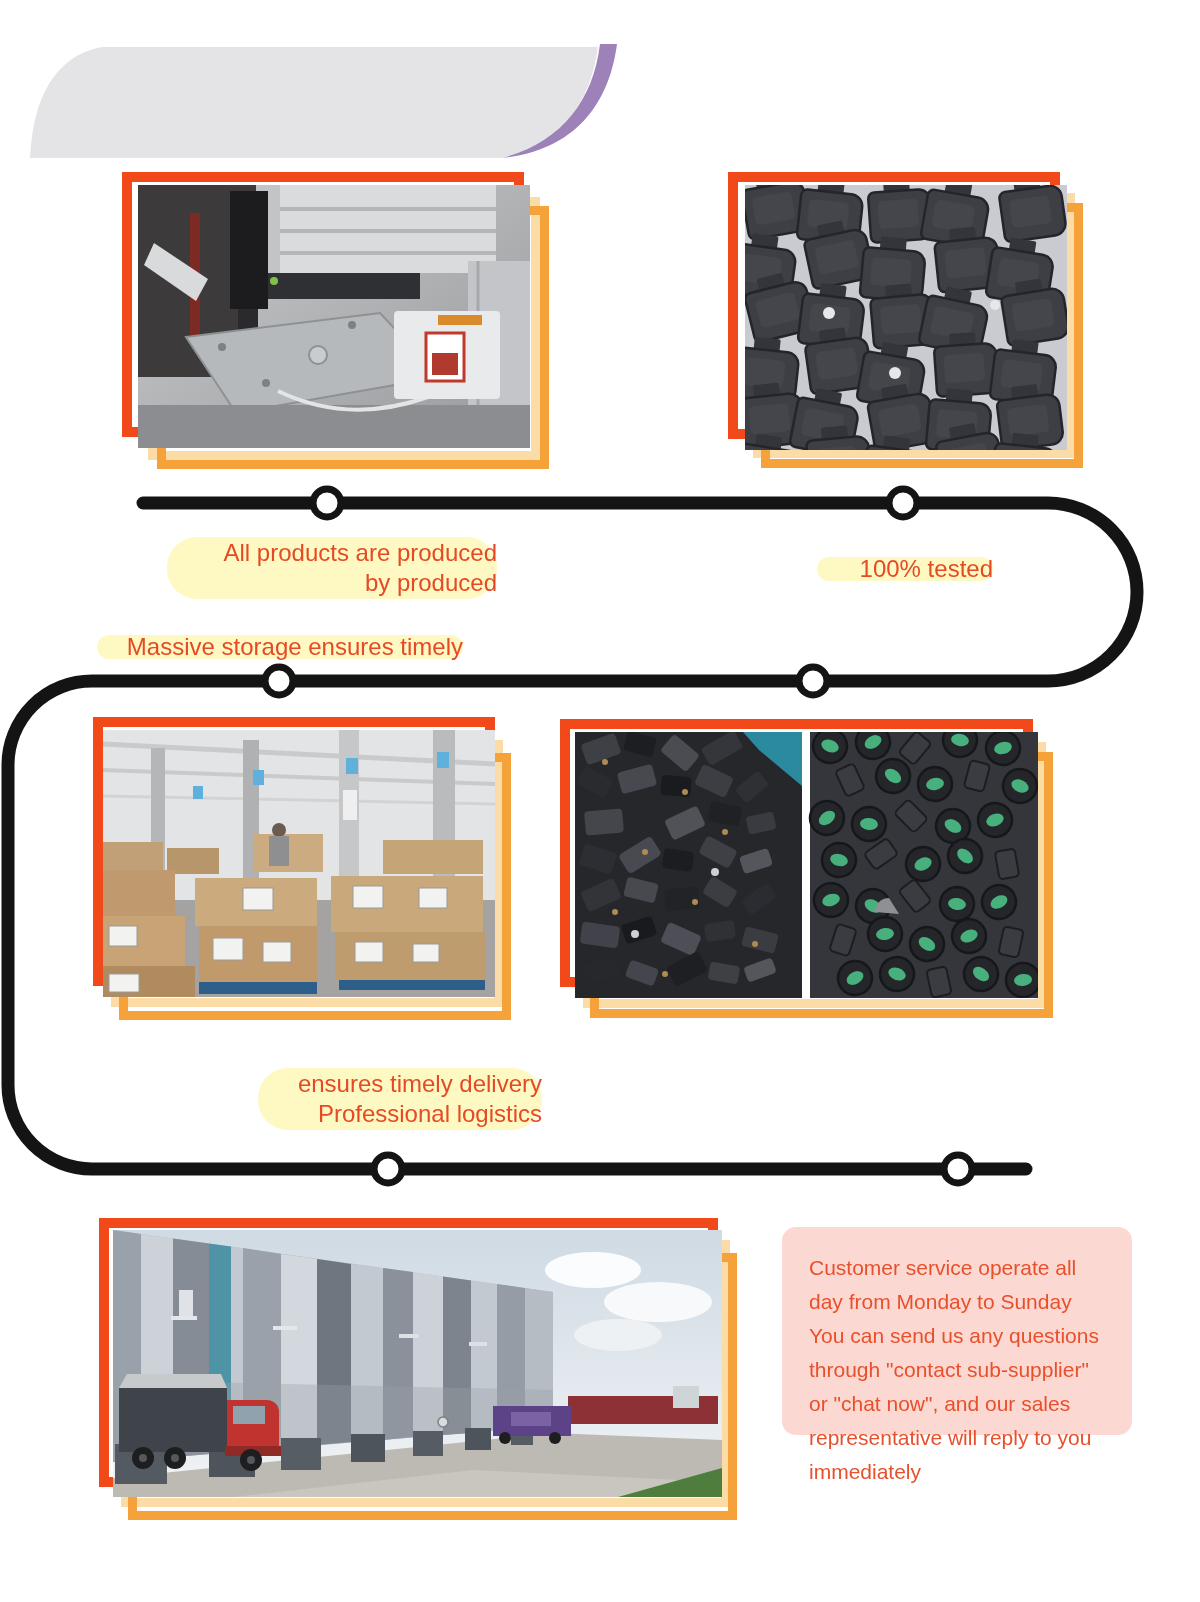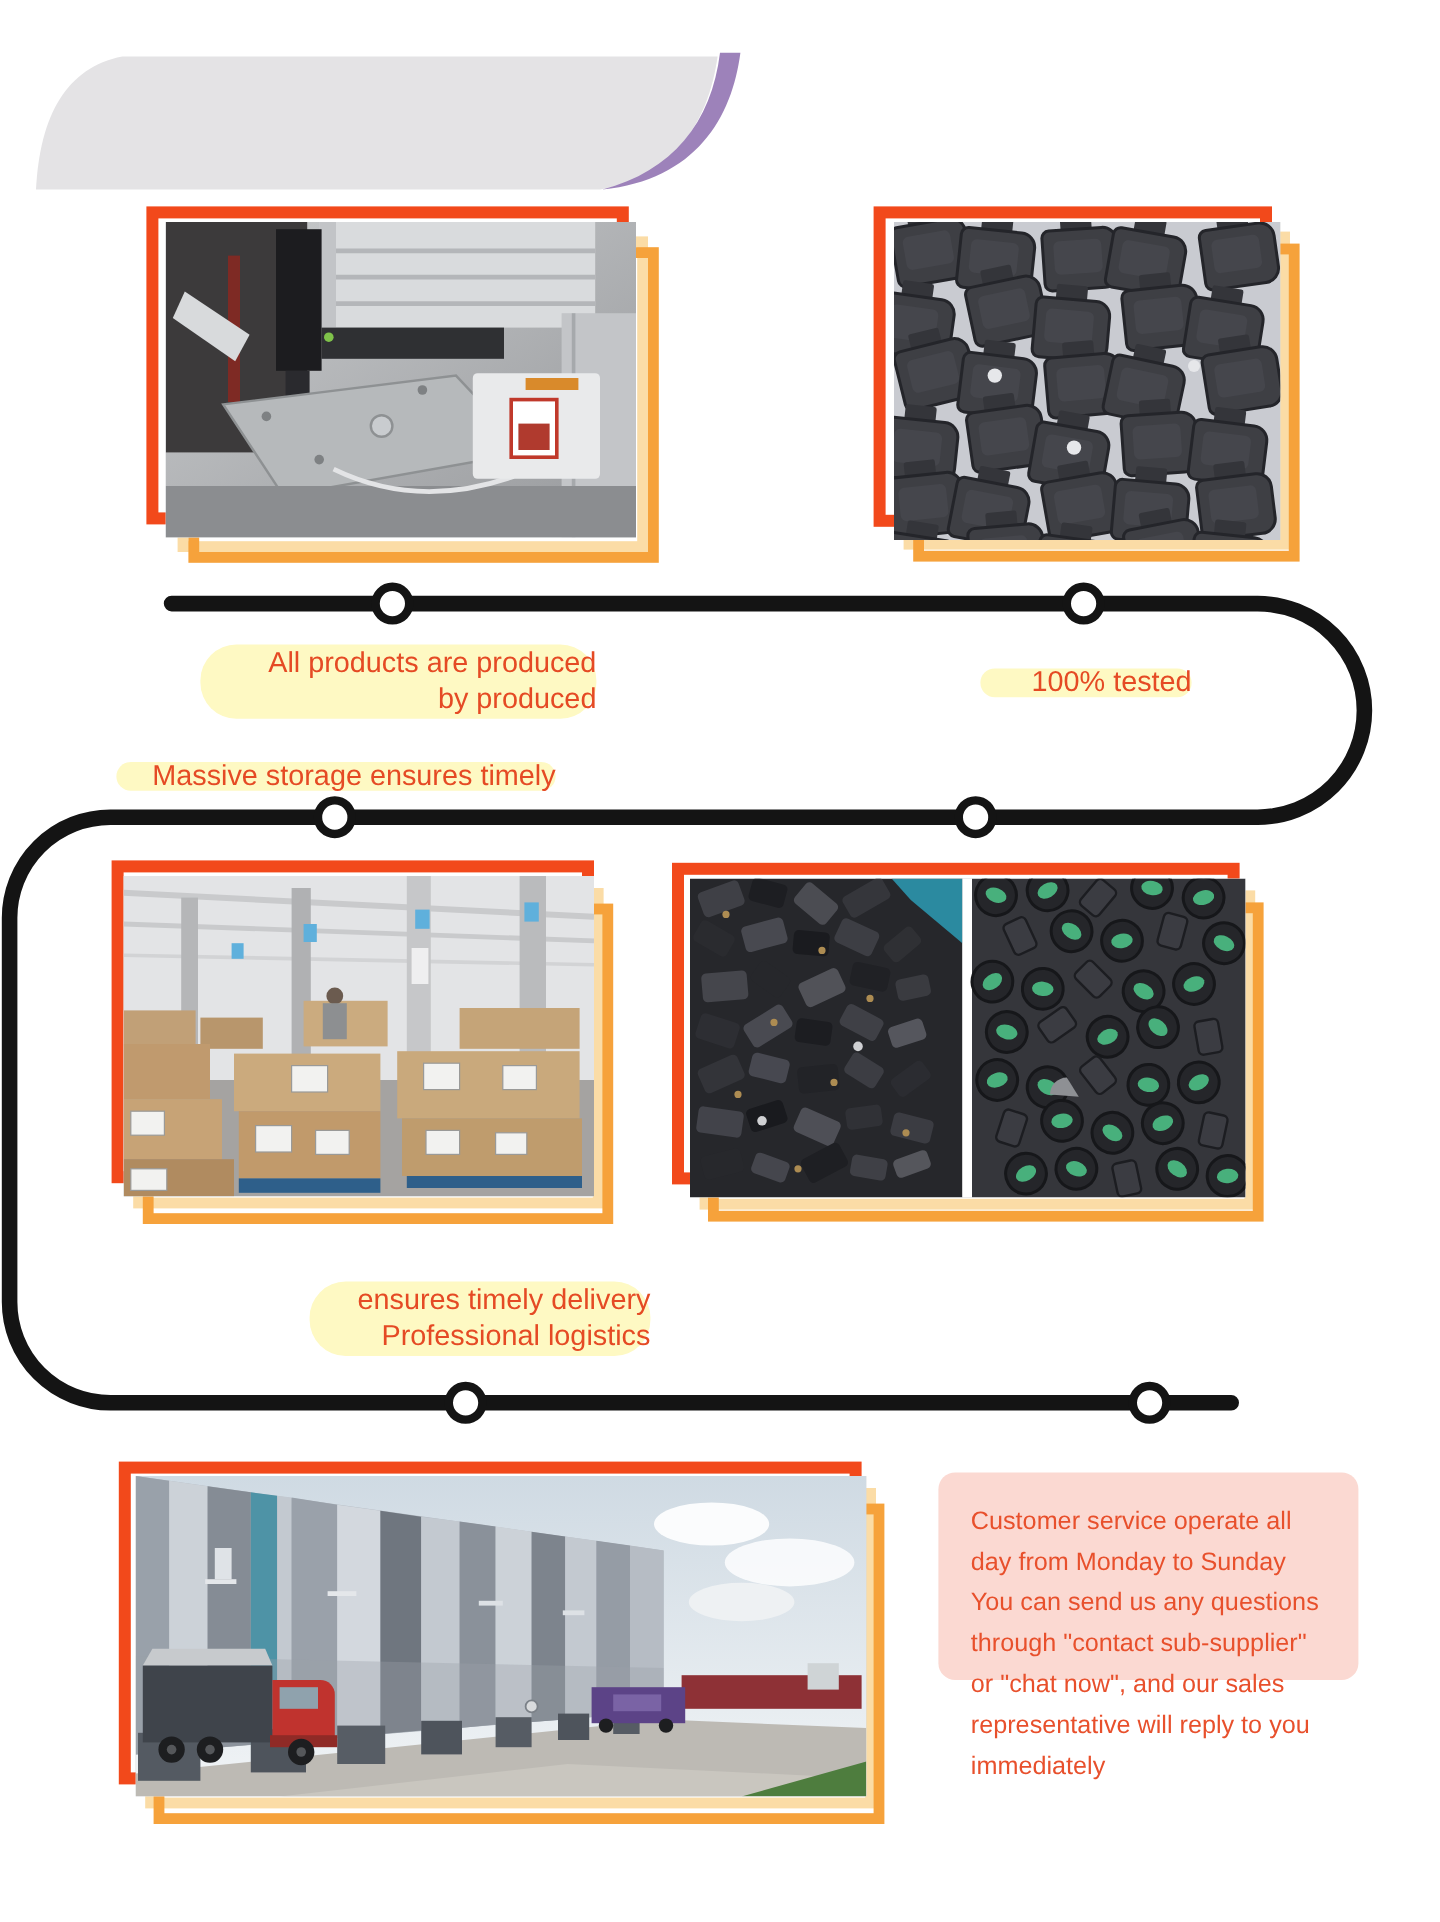--- a/index.html
+++ b/index.html
@@ -14,21 +14,21 @@
   .fr-red{border:10px solid #F2491B;}
   .fr-peach{border:9px solid #FBDCA6;}
   .fr-orange{border:9px solid #F6A23B;}
   .photo{position:absolute;z-index:2;overflow:hidden;background:#d8d9db;}
   .photo svg{display:block;width:100%;height:100%;}
   .pill{position:absolute;background:#fef9c3;color:#E54A24;font-size:24px;line-height:30px;
         text-align:right;display:flex;flex-direction:column;justify-content:center;
         z-index:3;box-sizing:border-box;}
   .pill-1line{border-radius:21px;height:24px;margin-top:24px;}
   .pill-2line{border-radius:30px;height:62px;}
-  .cs-box{position:absolute;left:782px;top:1227px;width:350px;height:173px;box-sizing:border-box;
+  .cs-box{position:absolute;left:782px;top:1227px;width:350px;height:208px;box-sizing:border-box;
           background:#FBD9D2;color:#E8502C;font-size:21px;line-height:34px;border-radius:14px;
           padding:24px 22px 0 27px;z-index:3;}
 </style>
 </head>
 <body>
 
 <div class="canvas">
 
   <svg class="layer" viewBox="0 0 1200 1602">
     <path d="M 102 47 C 55 56 33 97 30 158 L 500 158 C 560 146 590 104 598 47 Z" fill="#E4E3E5"></path>

